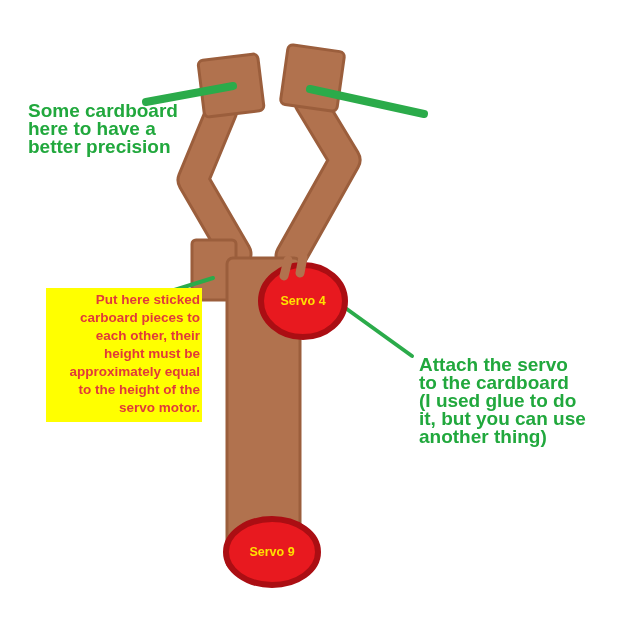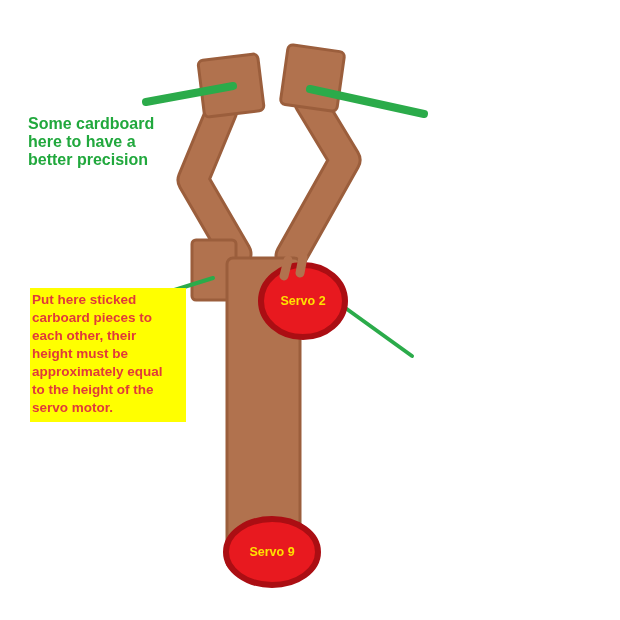--- a/index.html
+++ b/index.html
@@ -18,37 +18,37 @@
   .pad        { fill: #b1724e; stroke: #9b5e3c; stroke-width: 3; }
   .arrow      { stroke: #2bab4a; stroke-width: 8; stroke-linecap: round; }
   .thinline   { stroke: #2bab4a; stroke-width: 4; stroke-linecap: round; }
   .servo      { fill: #e8191f; stroke: #ab0e13; stroke-width: 6; }
   .finger     { stroke: #b1724e; stroke-width: 9; stroke-linecap: round; }
 
   .annotation {
     position: absolute;
     white-space: pre-line;
     font-weight: bold;
-    font-size: 16px;
+    font-size: 19px;
     line-height: 18px;
-    margin-top: 13px;
   }
   .green { color: #21a83d; }
   .note-box {
     position: absolute;
-    left: 30px;
+    left: 46px;
     top: 288px;
     width: 152px;
     background: #ffff00;
     color: #e03a3a;
     font-weight: bold;
     font-size: 13.5px;
     line-height: 18px;
     white-space: pre-line;
     padding: 3px 2px 5px 2px;
+    text-align: right;
   }
   .servo-label {
     position: absolute;
     transform: translate(-50%, -50%);
     color: #ffe100;
     font-weight: bold;
     font-size: 12.5px;
     white-space: nowrap;
   }
 </style>
@@ -88,18 +88,23 @@
 
 
   <div class="note-box">Put here sticked
 carboard pieces to
 each other, their
 height must be
 approximately equal
 to the height of the
 servo motor.</div>
 
+  <div class="annotation green" style="left:419px; top:356px;">Attach the servo
+to the cardboard
+(I used glue to do
+it, but you can use
+another thing)</div>
 
-  <div class="servo-label" style="left:303px; top:301px;">Servo 2</div>
+  <div class="servo-label" style="left:303px; top:301px;">Servo 4</div>
 
   <div class="servo-label" style="left:272px; top:552px;">Servo 9</div>
 
 </div>
 
 </body></html>

